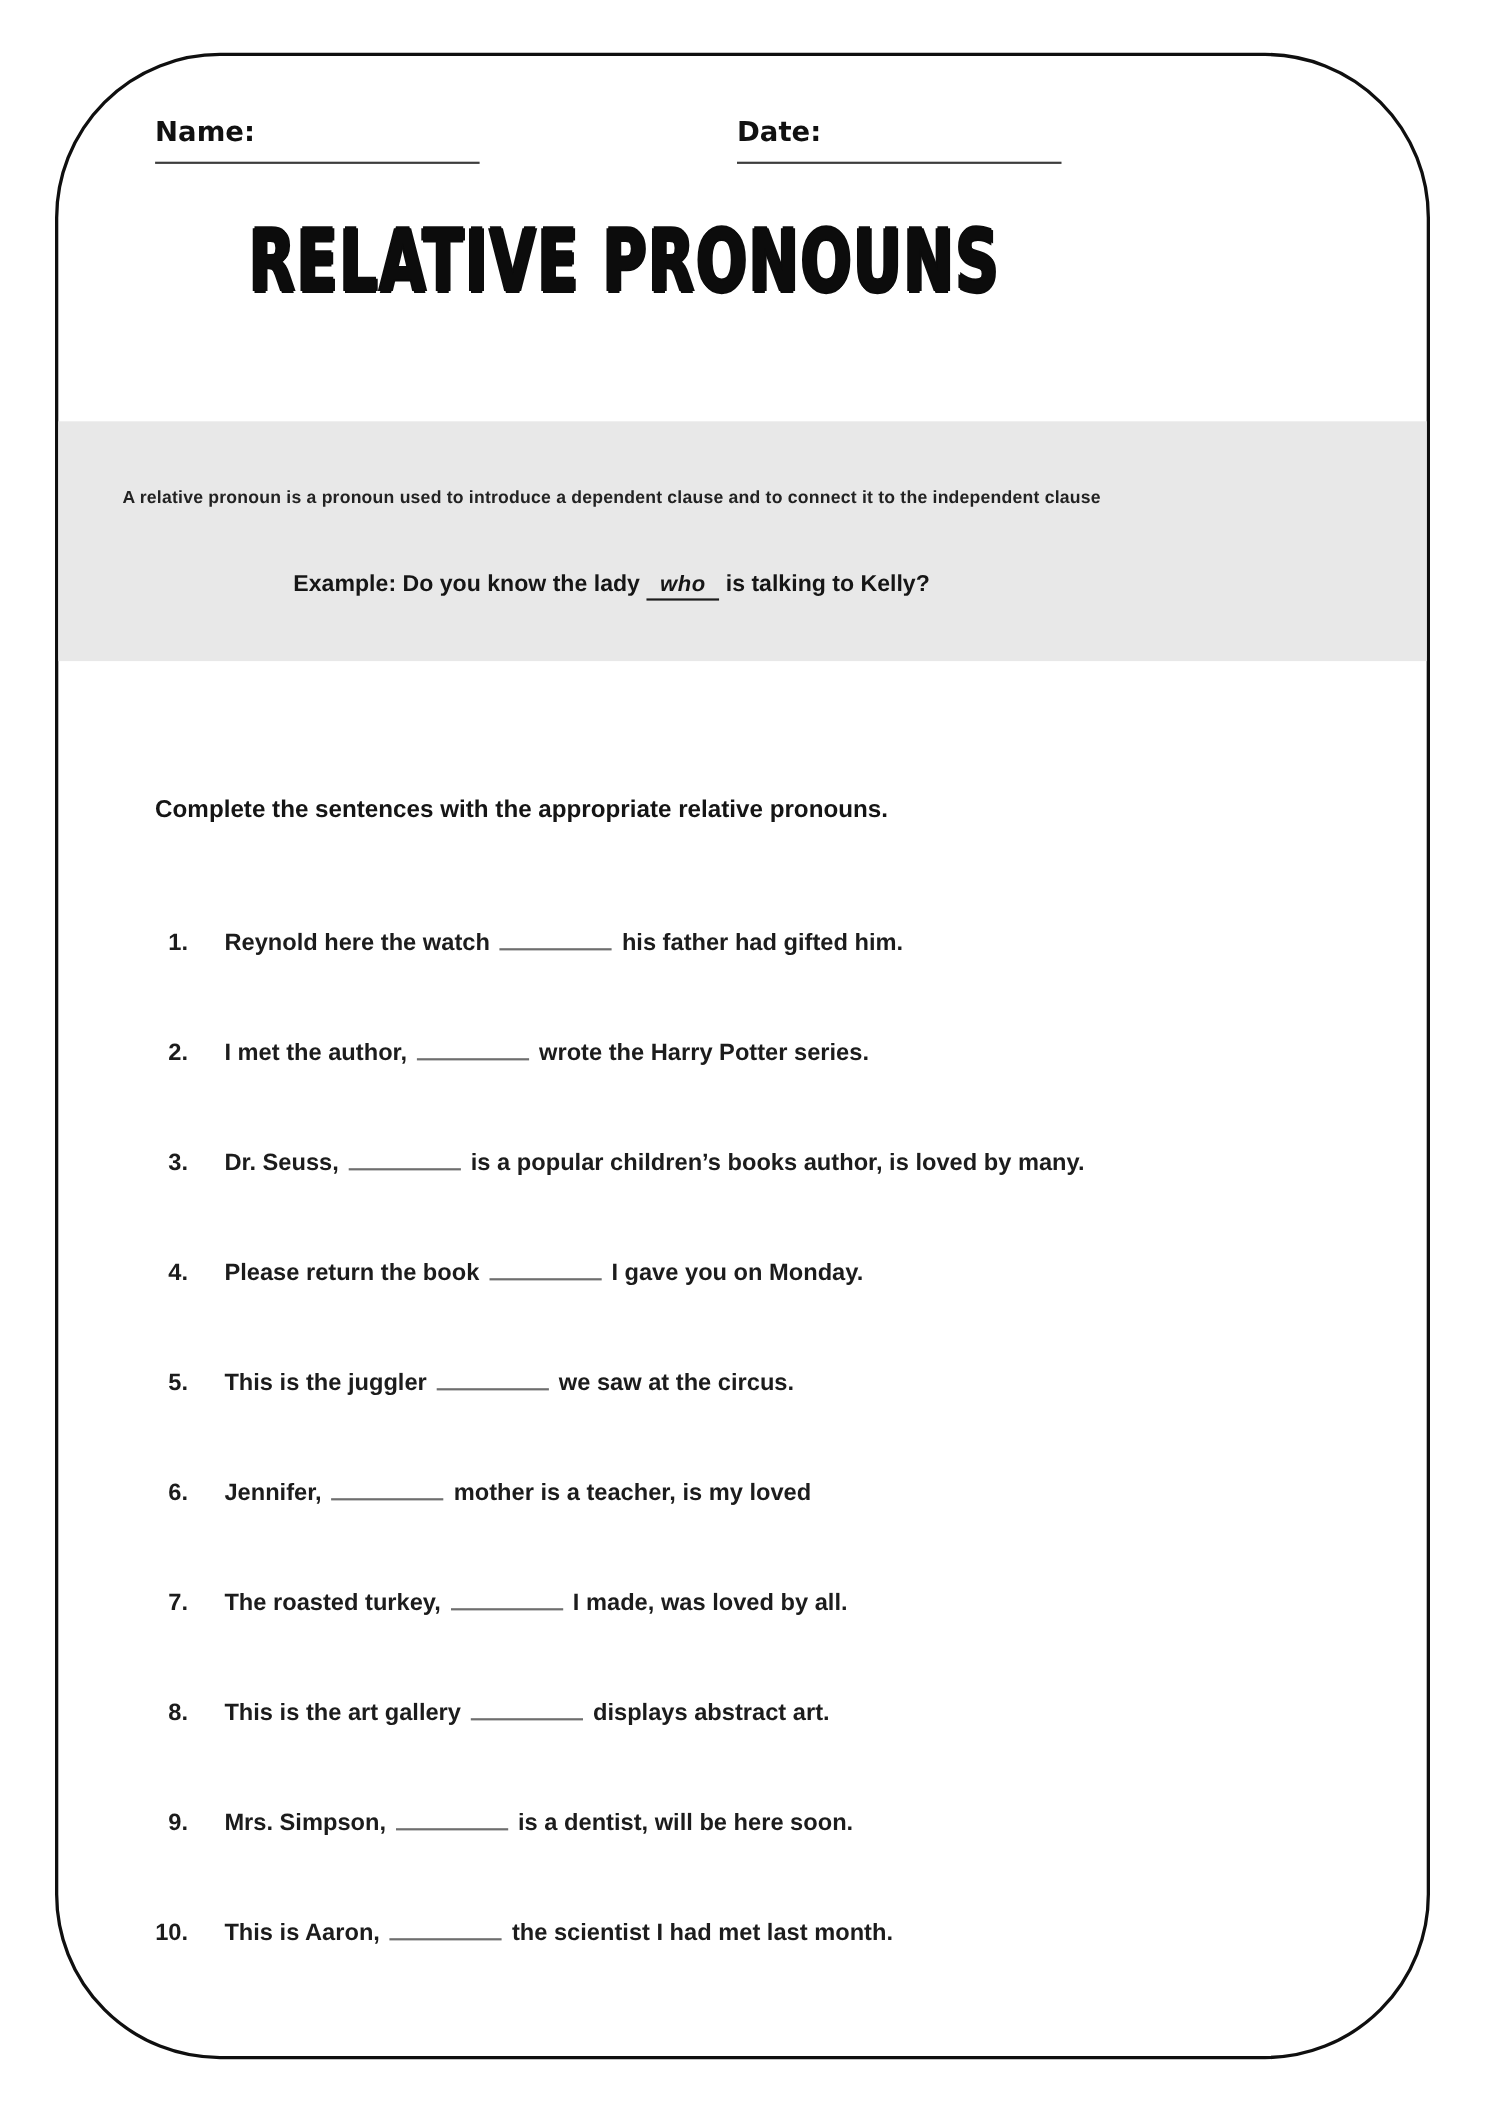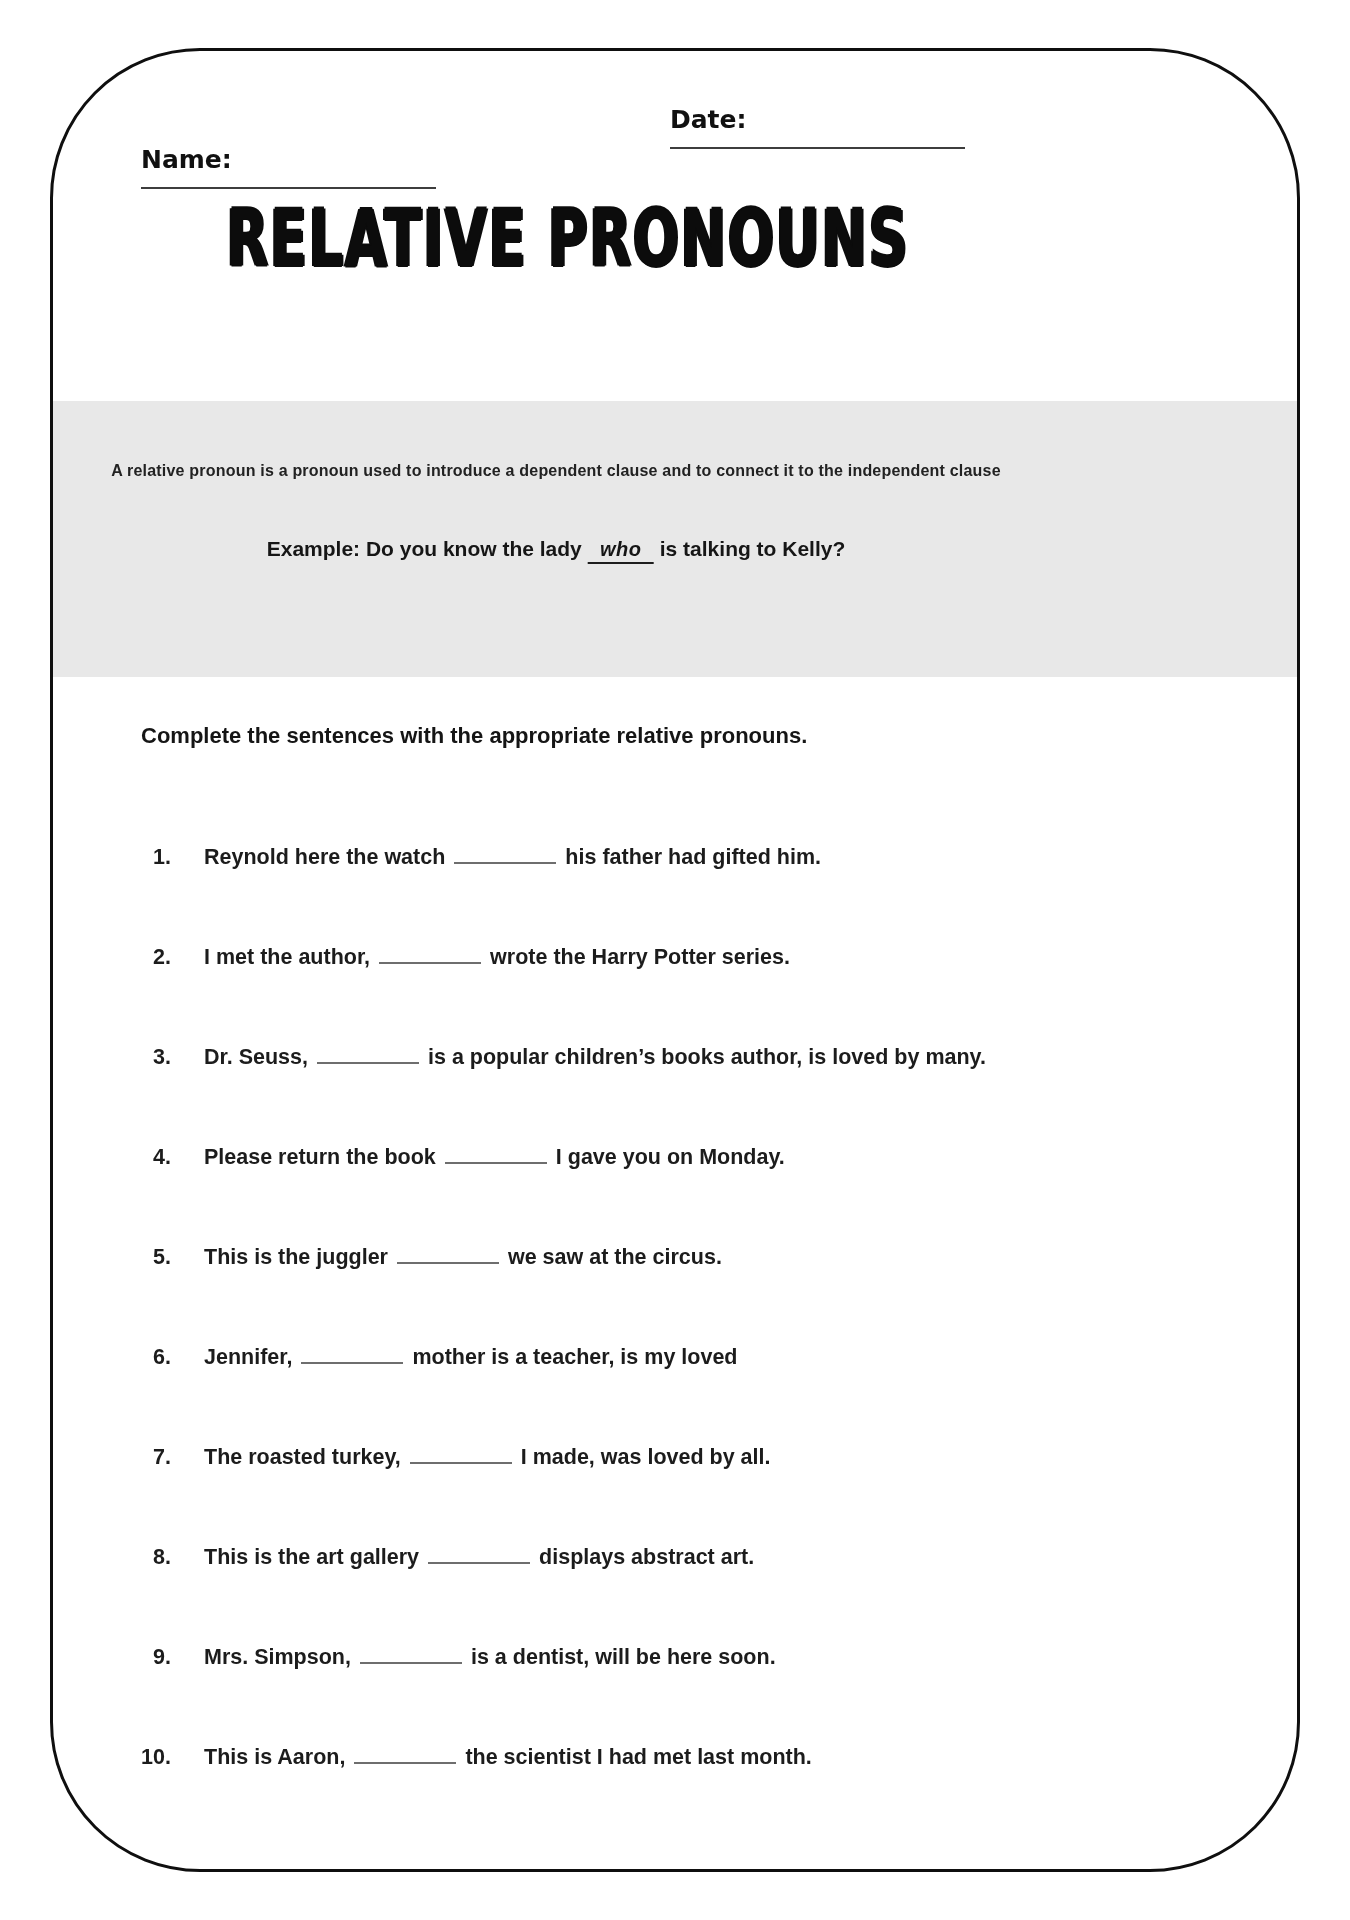--- a/index.html
+++ b/index.html
@@ -14,21 +14,21 @@
   }
   .sheet {
     position: absolute;
     left: 50px; top: 48px;
     width: 1250px; height: 1824px;
     border: 3px solid #0f0f0f;
     border-radius: 150px;
   }
   
   .field { position: absolute; top: 54px; width: 295px; }
-  .field-name { left: 88px; margin-top: 40px; }
+  .field-name { left: 88px; }
   .field-date { left: 617px; }
   .field-label {
     font-family: "DejaVu Sans", sans-serif;
     font-weight: bold; font-size: 25px; color: #111;
   }
   .field-line { margin-top: 13px; border-bottom: 2px solid #3d3d3d; height: 0; }
 
   
   .title-wrap { position: absolute; top: 148px; left: 88px; width: 830px; text-align: center; }
   .title {
@@ -41,22 +41,22 @@
     white-space: nowrap;
     transform: scale(0.80, 1.15);
     transform-origin: center;
     text-shadow: 2px 0 0 currentColor, -2px 0 0 currentColor,
                  0 1.5px 0 currentColor, 0 -1.5px 0 currentColor;
   }
 
   
   .info-box {
     position: absolute;
-    top: 350px; left: 0; right: 0;
-    height: 276px;
+    top: 332px; left: 0; right: 0;
+    height: 218px;
     background: #e8e8e8;
   }
   .center-line {
     position: absolute;
     left: 503px;
     transform: translateX(-50%);
     white-space: nowrap;
   }
   .definition-text {
     top: 62px;

